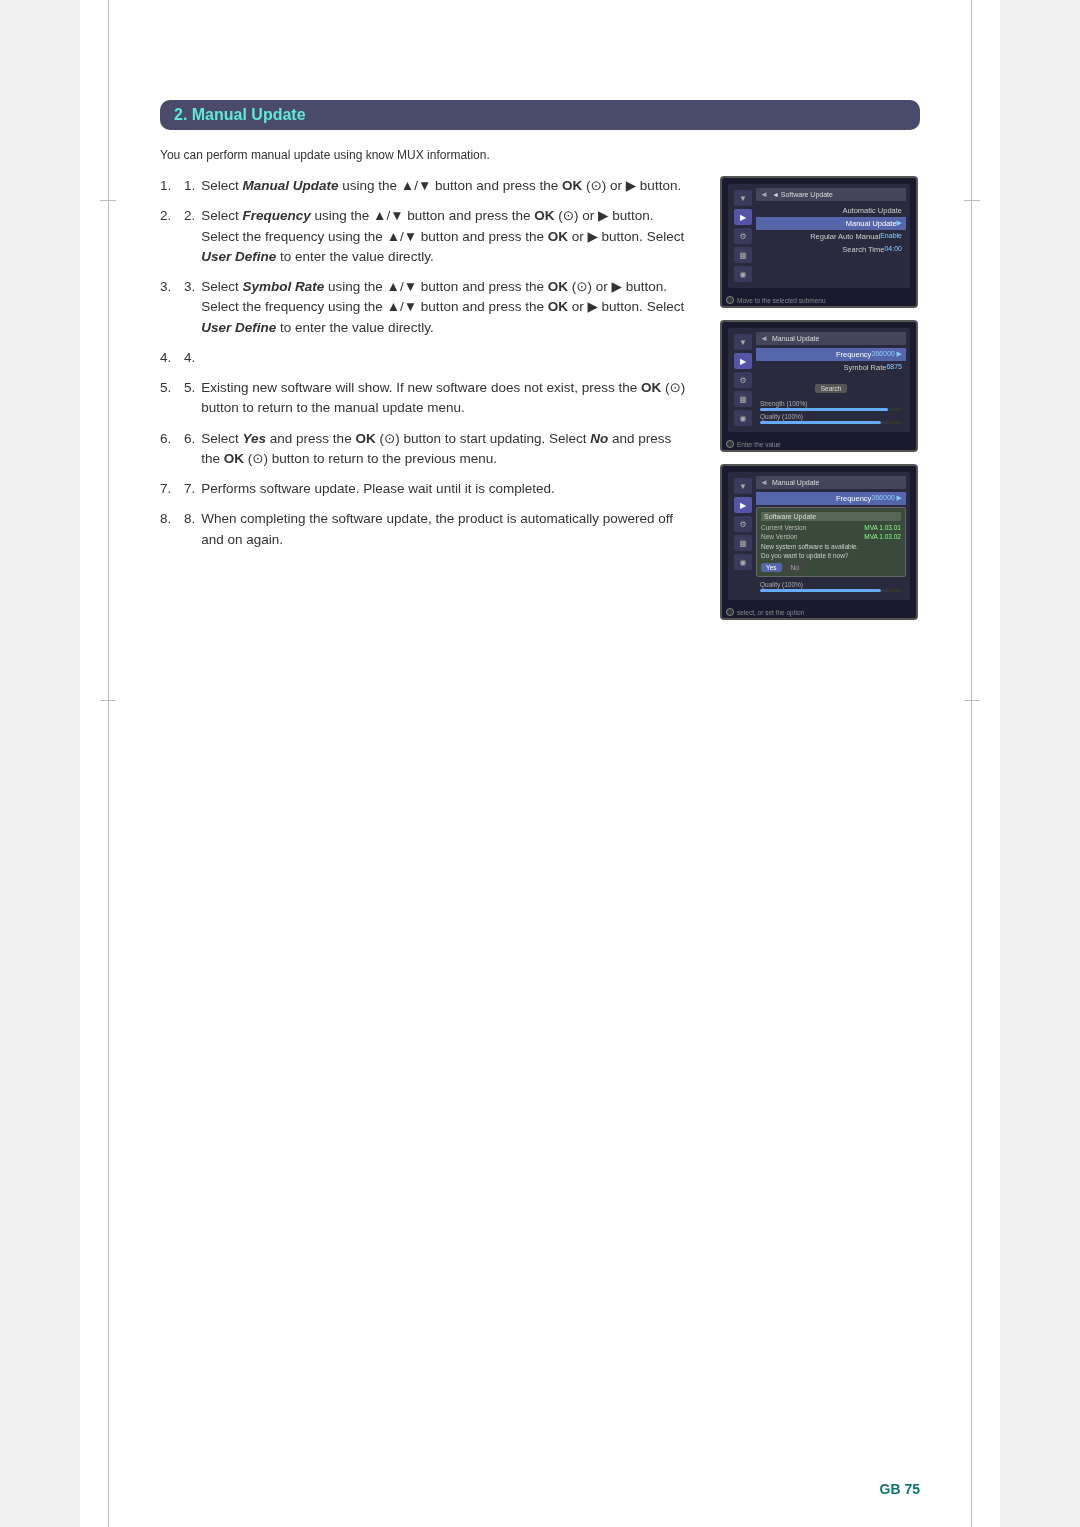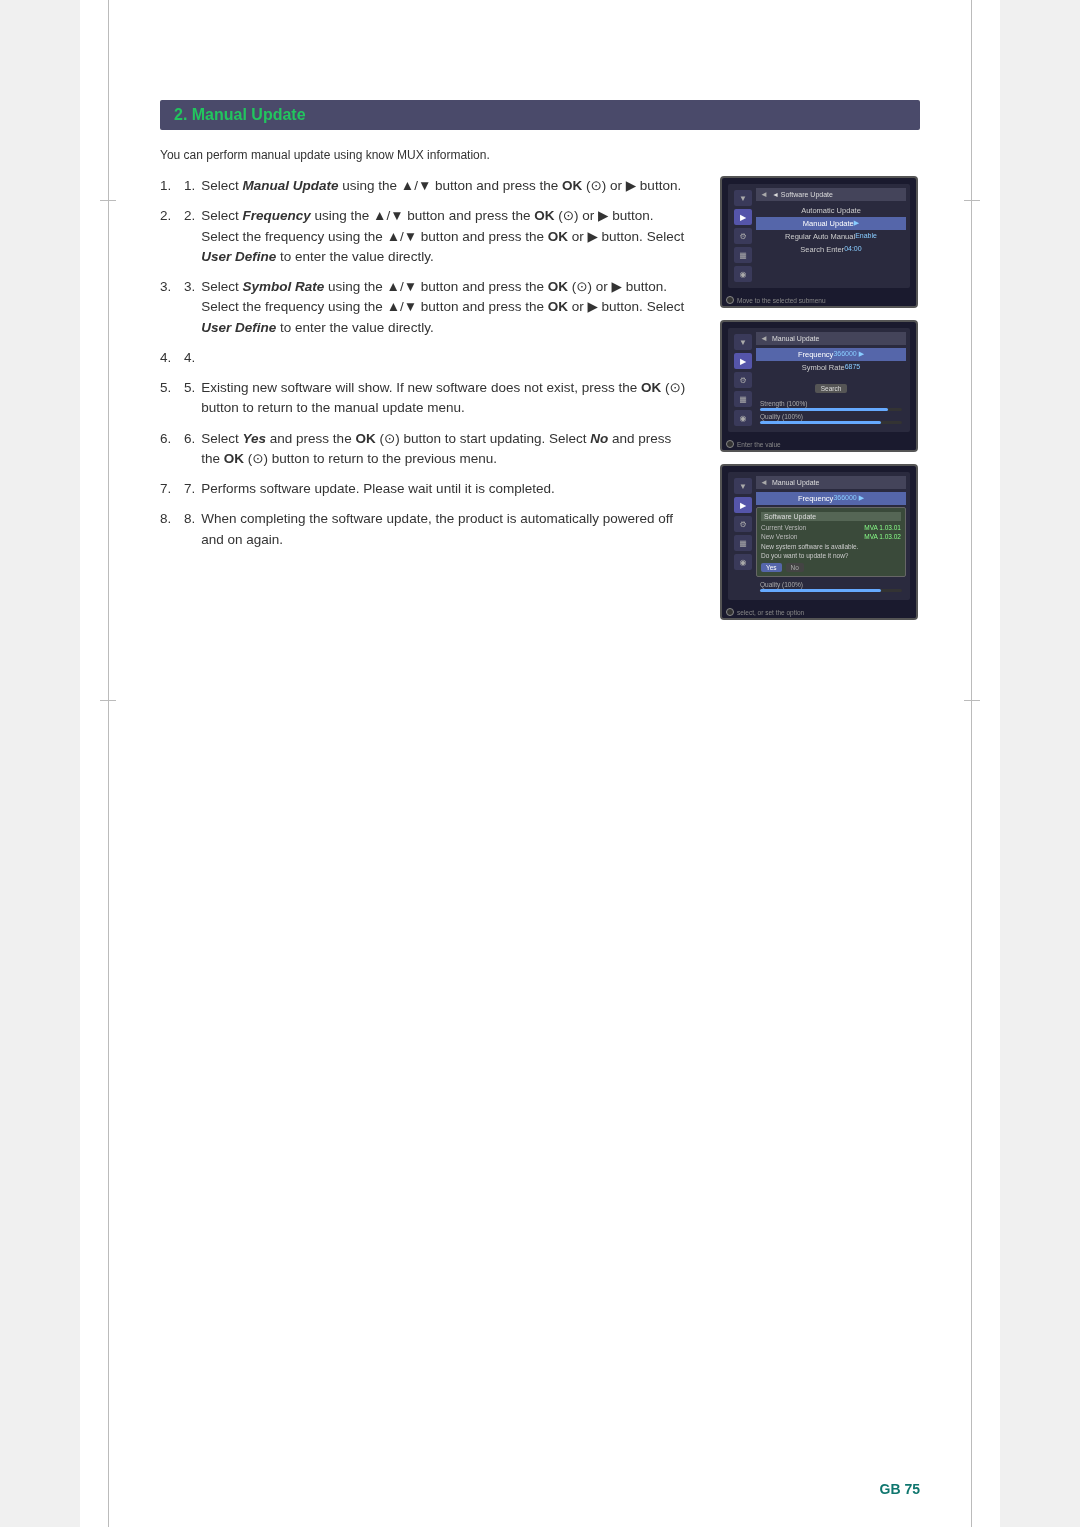--- a/index.html
+++ b/index.html
@@ -31,26 +31,26 @@
       z-index: -1;
     }
 
     .content {
       padding: 40px 80px 40px 80px;
     }
 
     
     .section-header {
       background: #4a4a6a;
-      color: #22c55e;
+      color: #5eead4;
       font-weight: bold;
       font-size: 16px;
       padding: 6px 14px;
       margin-bottom: 18px;
-      border-radius: 2px;
+      border-radius: 10px;
     }
 
     .intro-text {
       font-size: 12px;
       margin-bottom: 14px;
       color: #333;
     }
 
     
     .two-col {
@@ -159,21 +159,21 @@
       gap: 4px;
     }
 
     .title-arrow {
       color: #aaa;
       font-size: 8px;
     }
 
     .menu-item-row {
       display: flex;
-      justify-content: center;
+      justify-content: flex-end;
       padding: 2px 4px;
       font-size: 7.5px;
       color: #ccc;
     }
 
     .menu-item-row.highlight {
       background: #5566aa;
       color: #fff;
     }
 
@@ -440,21 +440,21 @@
                 </div>
                 <div class="menu-item-row highlight">
                   <span>Manual Update</span>
                   <span class="value">▶</span>
                 </div>
                 <div class="menu-item-row">
                   <span>Regular Auto Manual</span>
                   <span class="value">Enable</span>
                 </div>
                 <div class="menu-item-row">
-                  <span>Search Enter</span>
+                  <span>Search Time</span>
                   <span class="value">04:00</span>
                 </div>
               </div>
             </div>
           </div>
           <div class="screen-footer">
             <span class="btn-icon"></span>
             <span>Move to the selected submenu</span>
           </div>
         </div>

